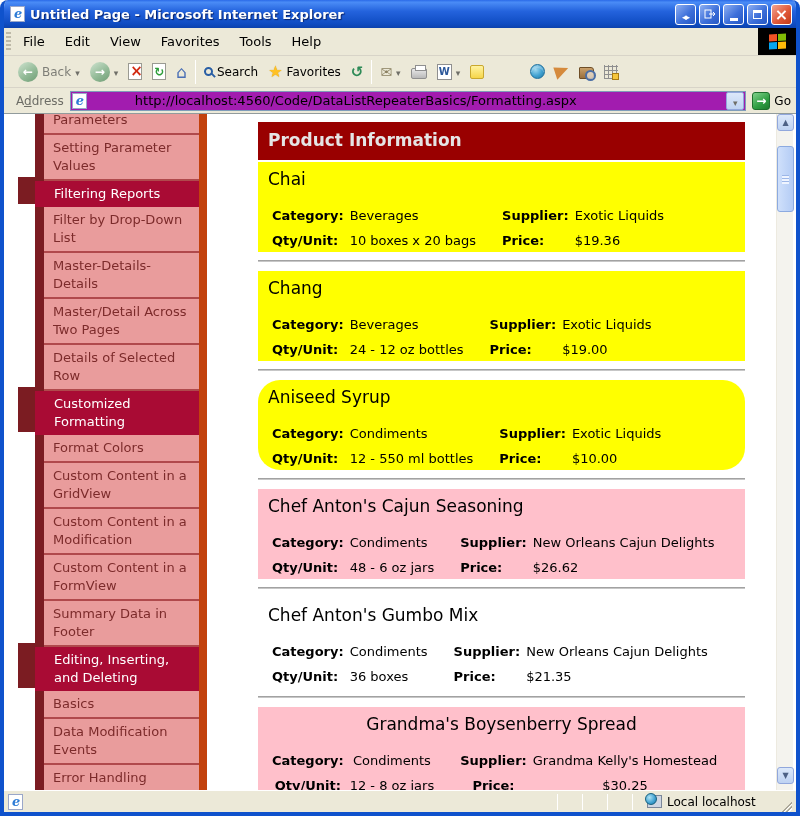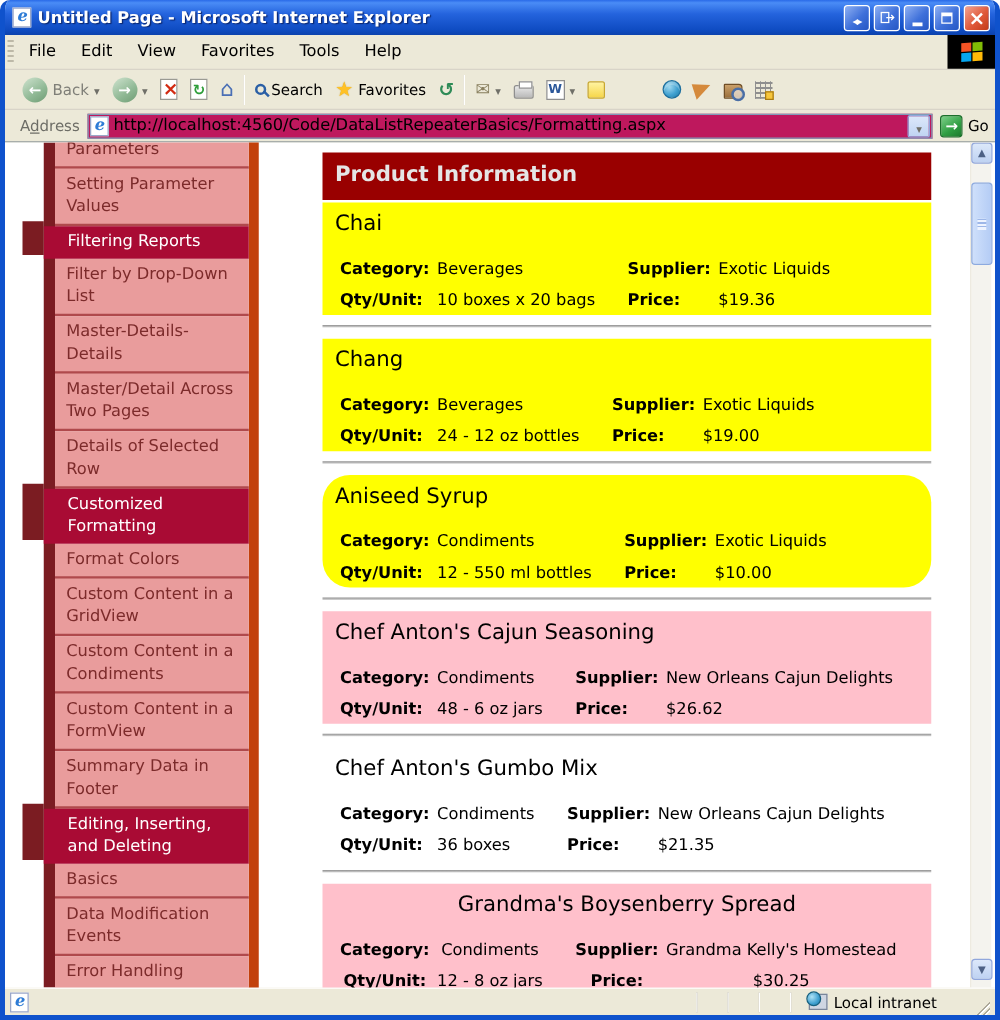--- a/index.html
+++ b/index.html
@@ -76,21 +76,21 @@
     border:2px solid #4a6ea5;border-radius:50%;background:rgba(255,255,255,.6);}
   .gridico{width:14px;height:14px;
     background:repeating-linear-gradient(0deg,#8f8f8f 0 1px,transparent 1px 4px),
                repeating-linear-gradient(90deg,#8f8f8f 0 1px,transparent 1px 4px);position:relative;}
   .gridico::after{content:"";position:absolute;right:-1px;bottom:-1px;width:5px;height:5px;background:#F6C63C;border:1px solid #A97B12;}
 
   
   .addressbar{height:26px;flex:none;display:flex;align-items:center;background:#ECE9D8;
     border-bottom:1px solid #919B9C;padding-right:5px;}
   .addr-label{font-size:12px;color:#6d6d66;margin:0 6px 0 3px;}
-  .addr-input{flex:1;height:20px;background:#be185d;border:1px solid #7F9DB9;display:flex;align-items:center;padding:0 1px;}
+  .addr-input{flex:1;height:20px;background:#a21caf;border:1px solid #7F9DB9;display:flex;align-items:center;padding:0 1px;gap:44px;}
   .ie-icon{width:15px;height:16px;background:#fff;border:1px solid #9aa7c9;position:relative;flex:none;}
   .ie-icon::after{content:"e";position:absolute;left:3px;top:-1px;font-size:13px;font-weight:bold;
     color:#2E7CD6;font-family:"DejaVu Serif","Liberation Serif",serif;font-style:italic;}
   .url-field{flex:1;border:none;outline:none;font-size:13px;font-family:inherit;color:#000;padding:0 4px;background:transparent;}
   .addr-drop{width:18px;height:18px;background:linear-gradient(#dce8fa,#c0d4f2);border:1px solid #91a7dc;
     border-radius:2px;display:flex;align-items:center;justify-content:center;}
   .go-btn{display:flex;align-items:center;gap:4px;margin-left:6px;font-size:12px;color:#000;cursor:default;}
   .go-ico{width:18px;height:18px;border-radius:3px;border:1px solid #1d6f2c;color:#fff;
     background:linear-gradient(145deg,#7fd18a 0%,#2f9e42 60%,#1d7a2e 100%);
     display:flex;align-items:center;justify-content:center;}
@@ -283,21 +283,21 @@
       <a class="side-item t-item">Parameters</a>
           <a class="side-item t-item">Setting Parameter Values</a>
           <a class="side-item t-header">Filtering Reports</a>
           <a class="side-item t-item">Filter by Drop-Down List</a>
           <a class="side-item t-item">Master-Details-Details</a>
           <a class="side-item t-item">Master/Detail Across Two Pages</a>
           <a class="side-item t-item">Details of Selected Row</a>
           <a class="side-item t-header">Customized Formatting</a>
           <a class="side-item t-item">Format Colors</a>
           <a class="side-item t-item">Custom Content in a GridView</a>
-          <a class="side-item t-item">Custom Content in a Condiments</a>
+          <a class="side-item t-item">Custom Content in a Modification</a>
           <a class="side-item t-item">Custom Content in a FormView</a>
           <a class="side-item t-item">Summary Data in Footer</a>
           <a class="side-item t-header">Editing, Inserting, and Deleting</a>
           <a class="side-item t-item">Basics</a>
           <a class="side-item t-item">Data Modification Events</a>
           <a class="side-item t-item">Error Handling</a>
         </nav>
     </div>
 
     <div class="main">
@@ -449,18 +449,18 @@
 
   <div class="statusbar">
     <span class="ie-icon"></span>
     <span class="status-spacer"></span>
     <span class="ssep"></span>
     <span class="ssep"></span>
     <span class="ssep"></span>
     <span class="ssep"></span>
     <span class="zone">
       <span class="intranet-ico"></span>
-      <span>Local intranet</span>
+      <span>Local localhost</span>
     </span>
     <span class="gripcorner"></span>
   </div>
 
 </div>
 
 </body></html>

